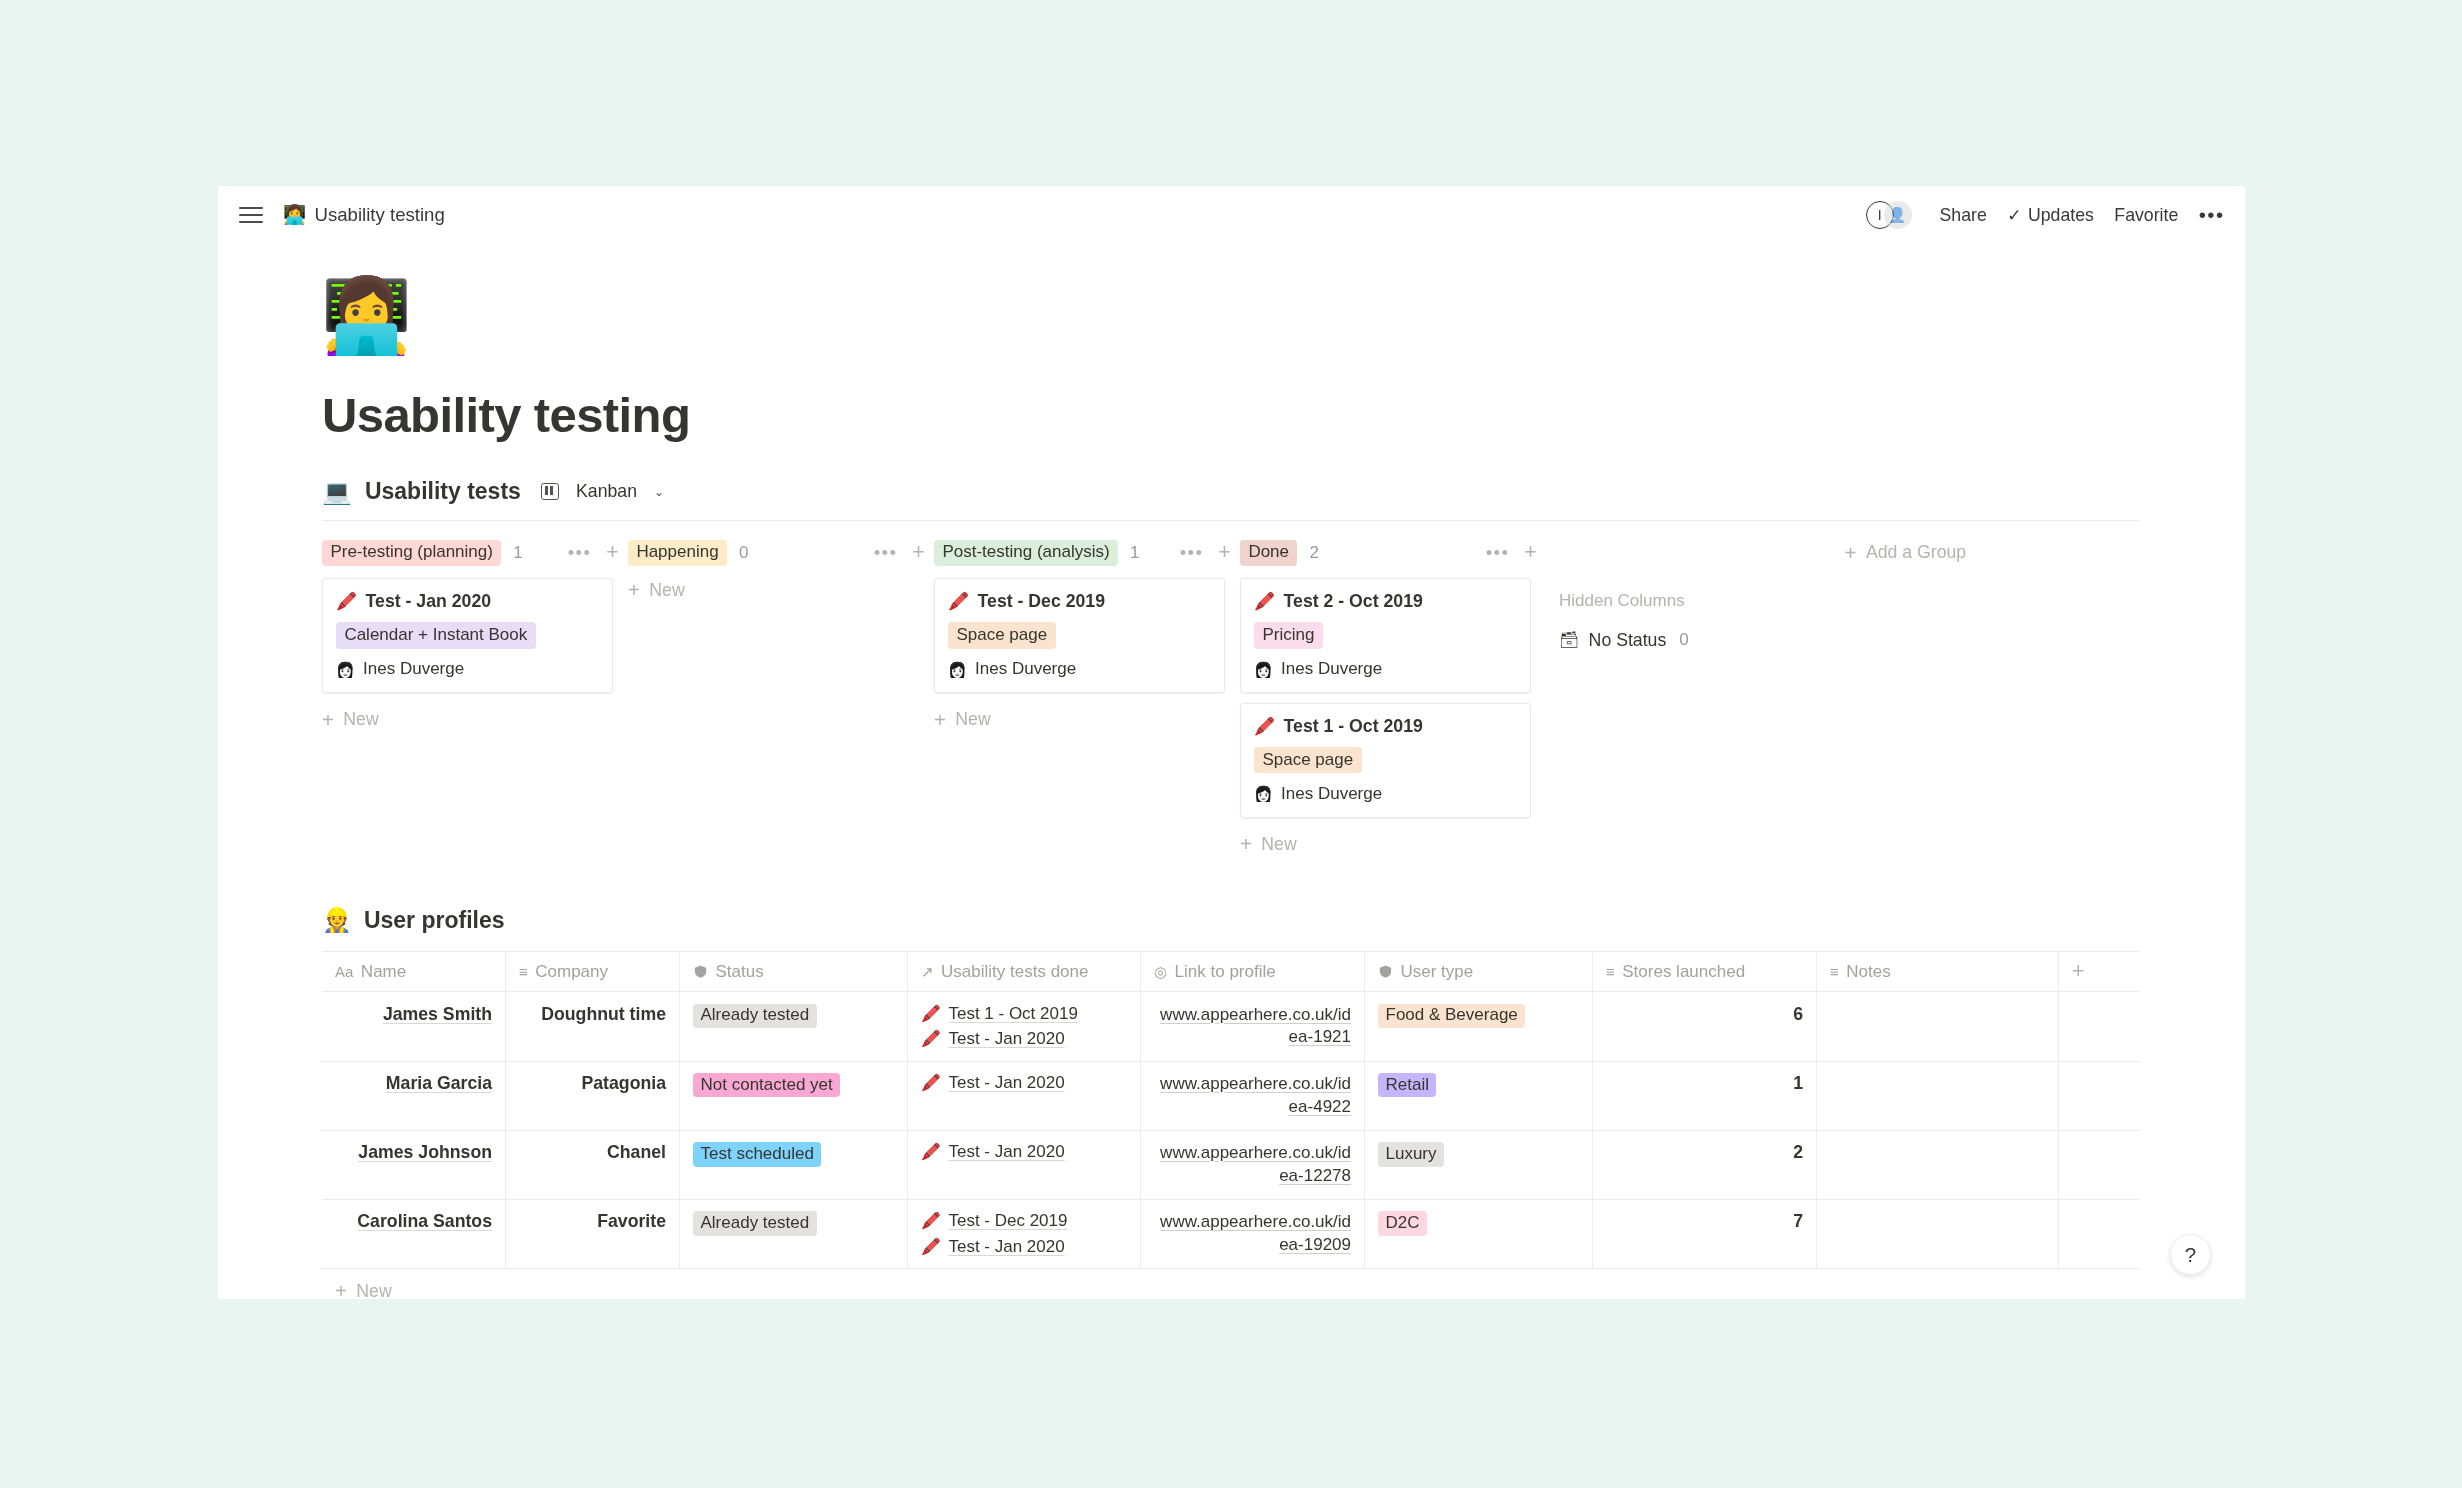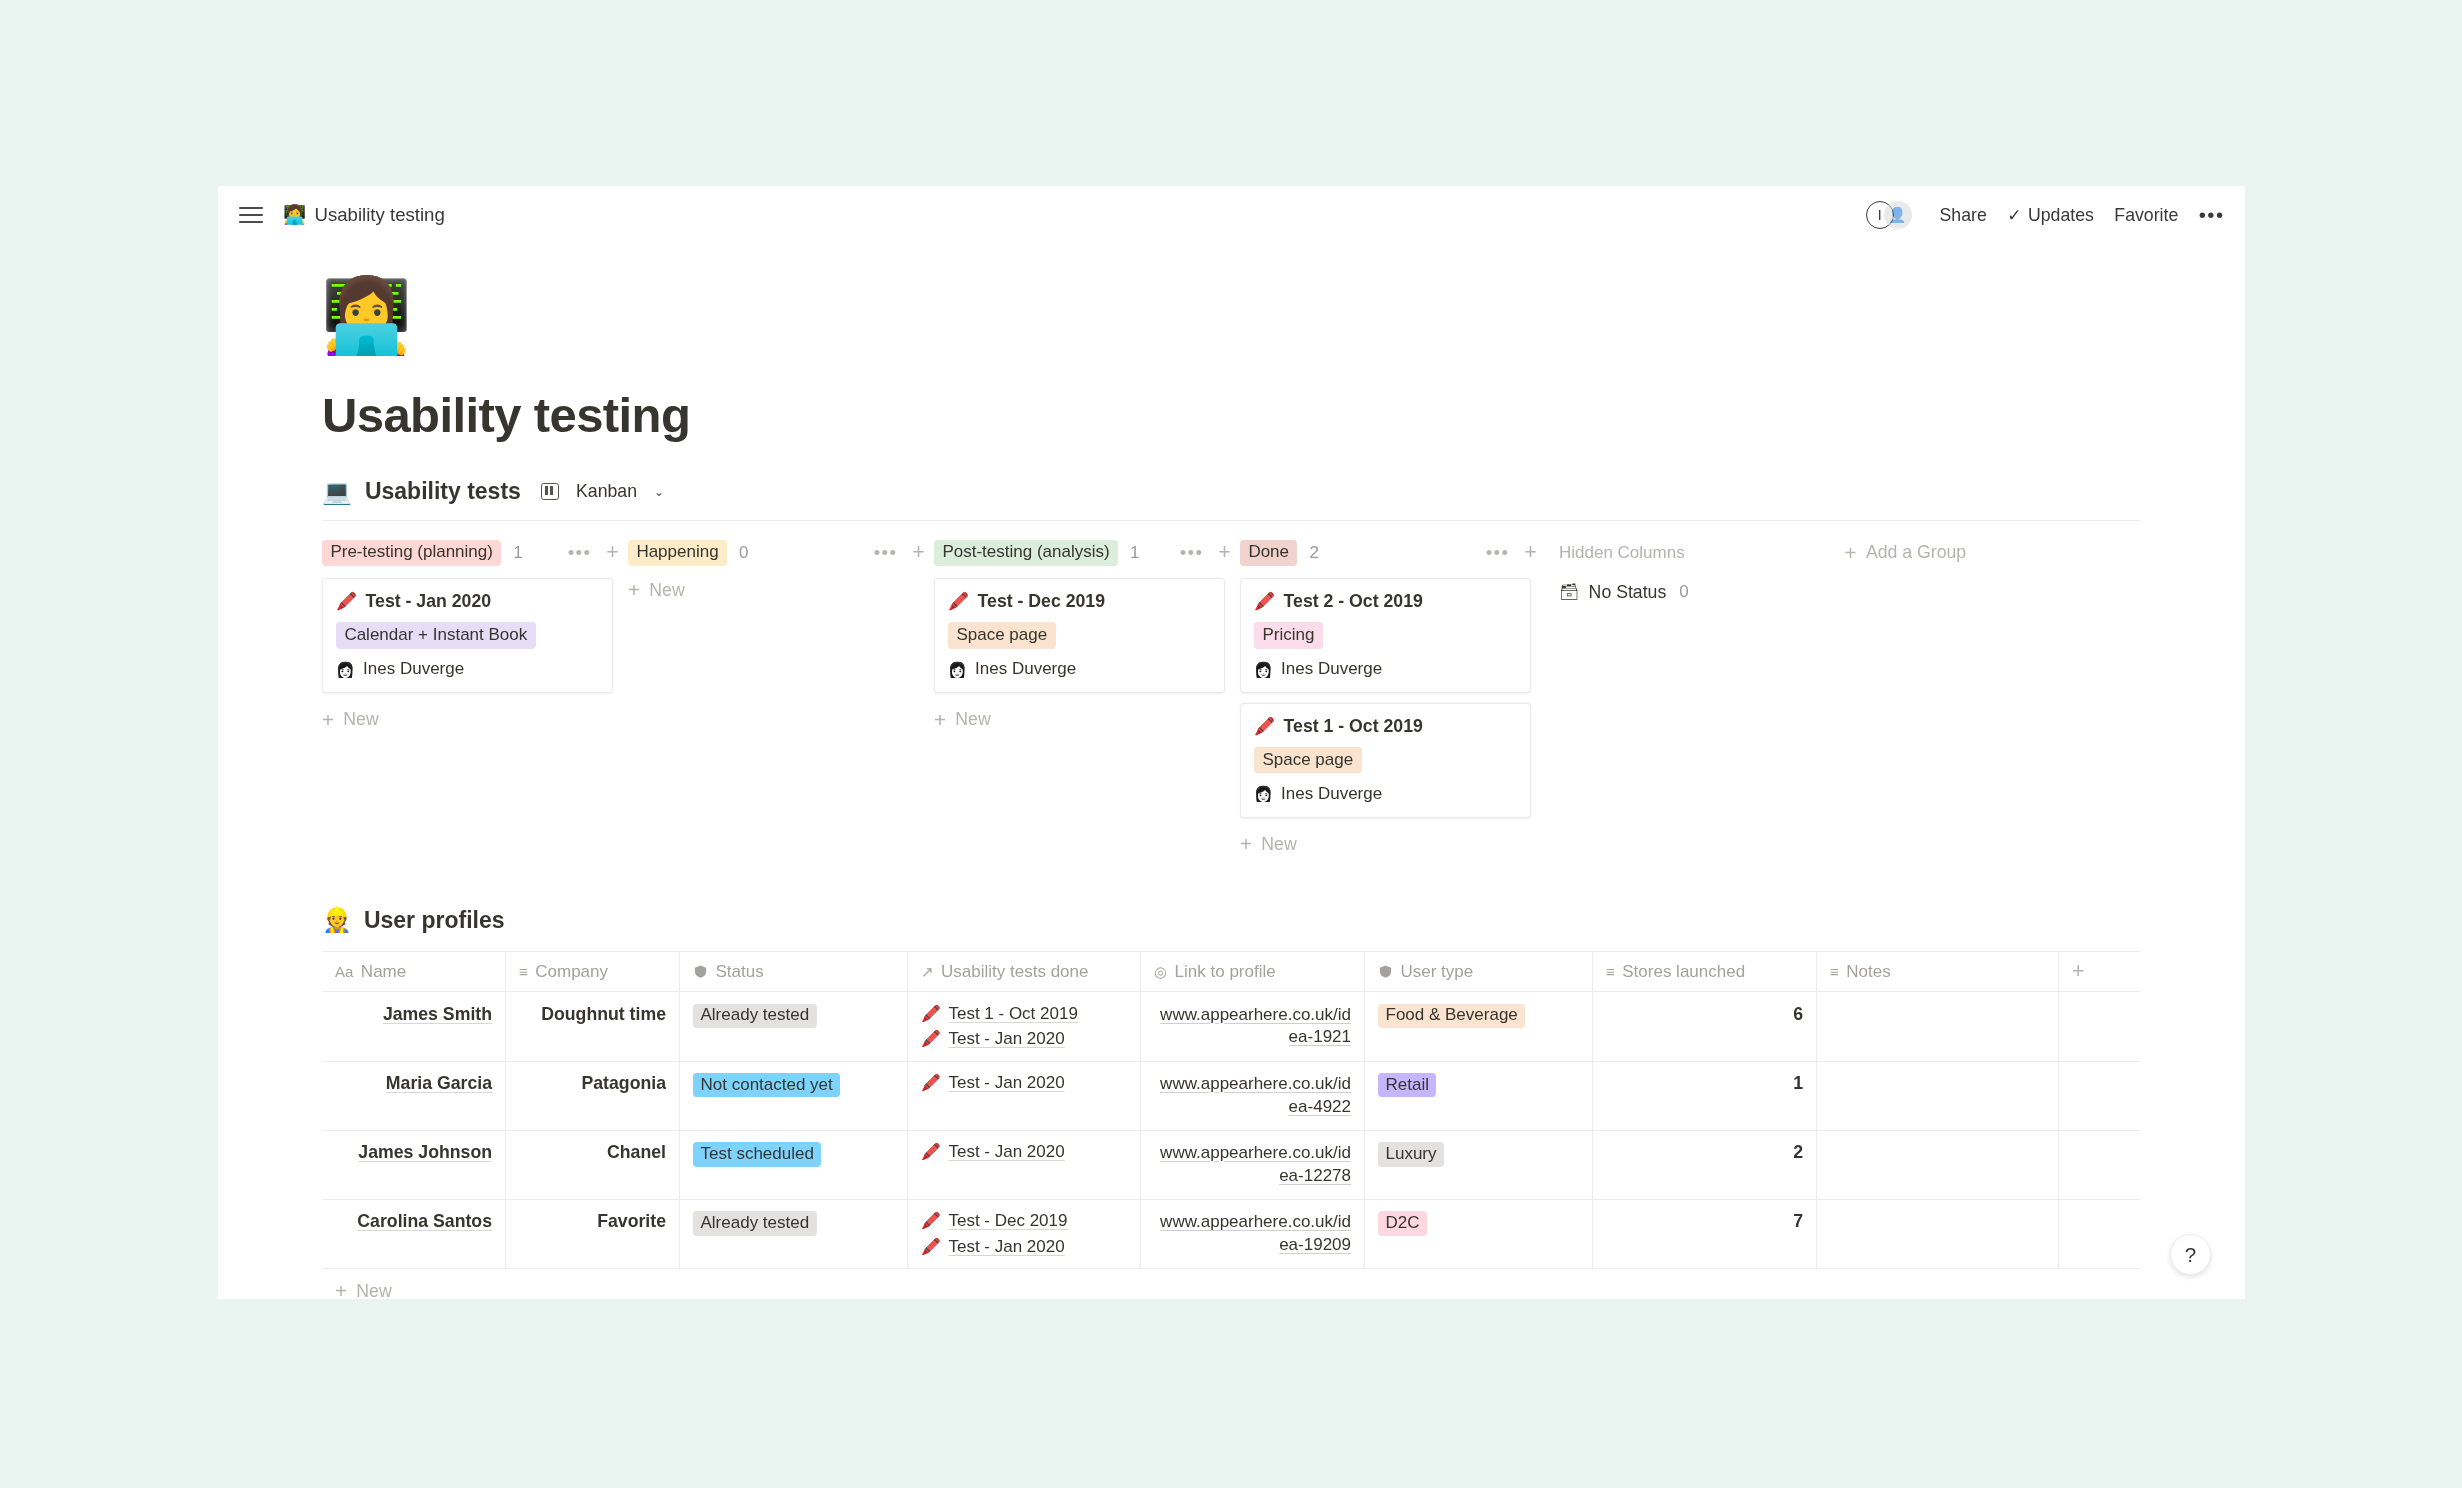--- a/index.html
+++ b/index.html
@@ -99,21 +99,21 @@
   }
   .card-title { display: flex; align-items: center; gap: 8.4px; font-size: 17.7px; font-weight: bold; color: #37352f; }
   .card-emoji { font-size: 17px; }
   .card-tag { margin-top: 10.3px; }
   .card-person { display: flex; align-items: center; gap: 8.4px; margin-top: 10.3px; font-size: 17px; color: #37352f; }
   .pavatar { font-size: 15px; filter: grayscale(1) contrast(1.25); line-height: 1; }
 
   .new-row { display: flex; align-items: center; gap: 9.3px; margin-top: 16px; color: #b4b3b0; font-size: 17.7px; cursor: pointer; }
   .new-plus { font-size: 20.5px; line-height: .7; }
 
-  .hidden-col { width: 280px; flex: 0 0 280px; padding-left: 13px; }
+  .hidden-col { width: 280px; flex: 0 0 280px; padding-left: 13px; margin-top: 48px; }
   .hc-label { font-size: 17px; color: #b4b3b0; height: 32px; display: flex; align-items: center; }
   .hc-item { display: flex; align-items: center; gap: 9.3px; margin-top: 13px; font-size: 17.7px; color: #37352f; cursor: pointer; }
   .tray-icon { font-size: 16px; line-height: 1; }
   .hc-count { color: #9b9a97; font-size: 17px; margin-left: 3.7px; }
   .add-group { display: flex; align-items: center; gap: 9.3px; height: 32px; margin-left: 18.6px; color: #b4b3b0; font-size: 17.7px; cursor: pointer; }
   .add-group .p { font-size: 20.5px; line-height: .7; }
 
   
   .tbl-head { display: flex; align-items: center; gap: 12px; margin: 52px 0 0 104px; }
   .tbl-emoji { font-size: 24px; line-height: 1; }
@@ -428,21 +428,21 @@
         </div>
 
         <div class="trow">
           <div class="tcell c-name">
             <span class="cell-name">Maria Garcia</span>
           </div>
           <div class="tcell c-company">
             <span class="cell-text">Patagonia</span>
           </div>
           <div class="tcell c-status">
-            <span class="badge" style="background:#7dd3fc">Not contacted yet</span>
+            <span class="badge" style="background:#f9a8d4">Not contacted yet</span>
           </div>
           <div class="tcell c-tests">
             <span class="rel">
               <span class="e">🖍️</span>
               <span class="t">Test - Jan 2020</span>
             </span>
           </div>
           <div class="tcell c-link">
             <span class="url">www.appearhere.co.uk/idea-4922</span>
           </div>

